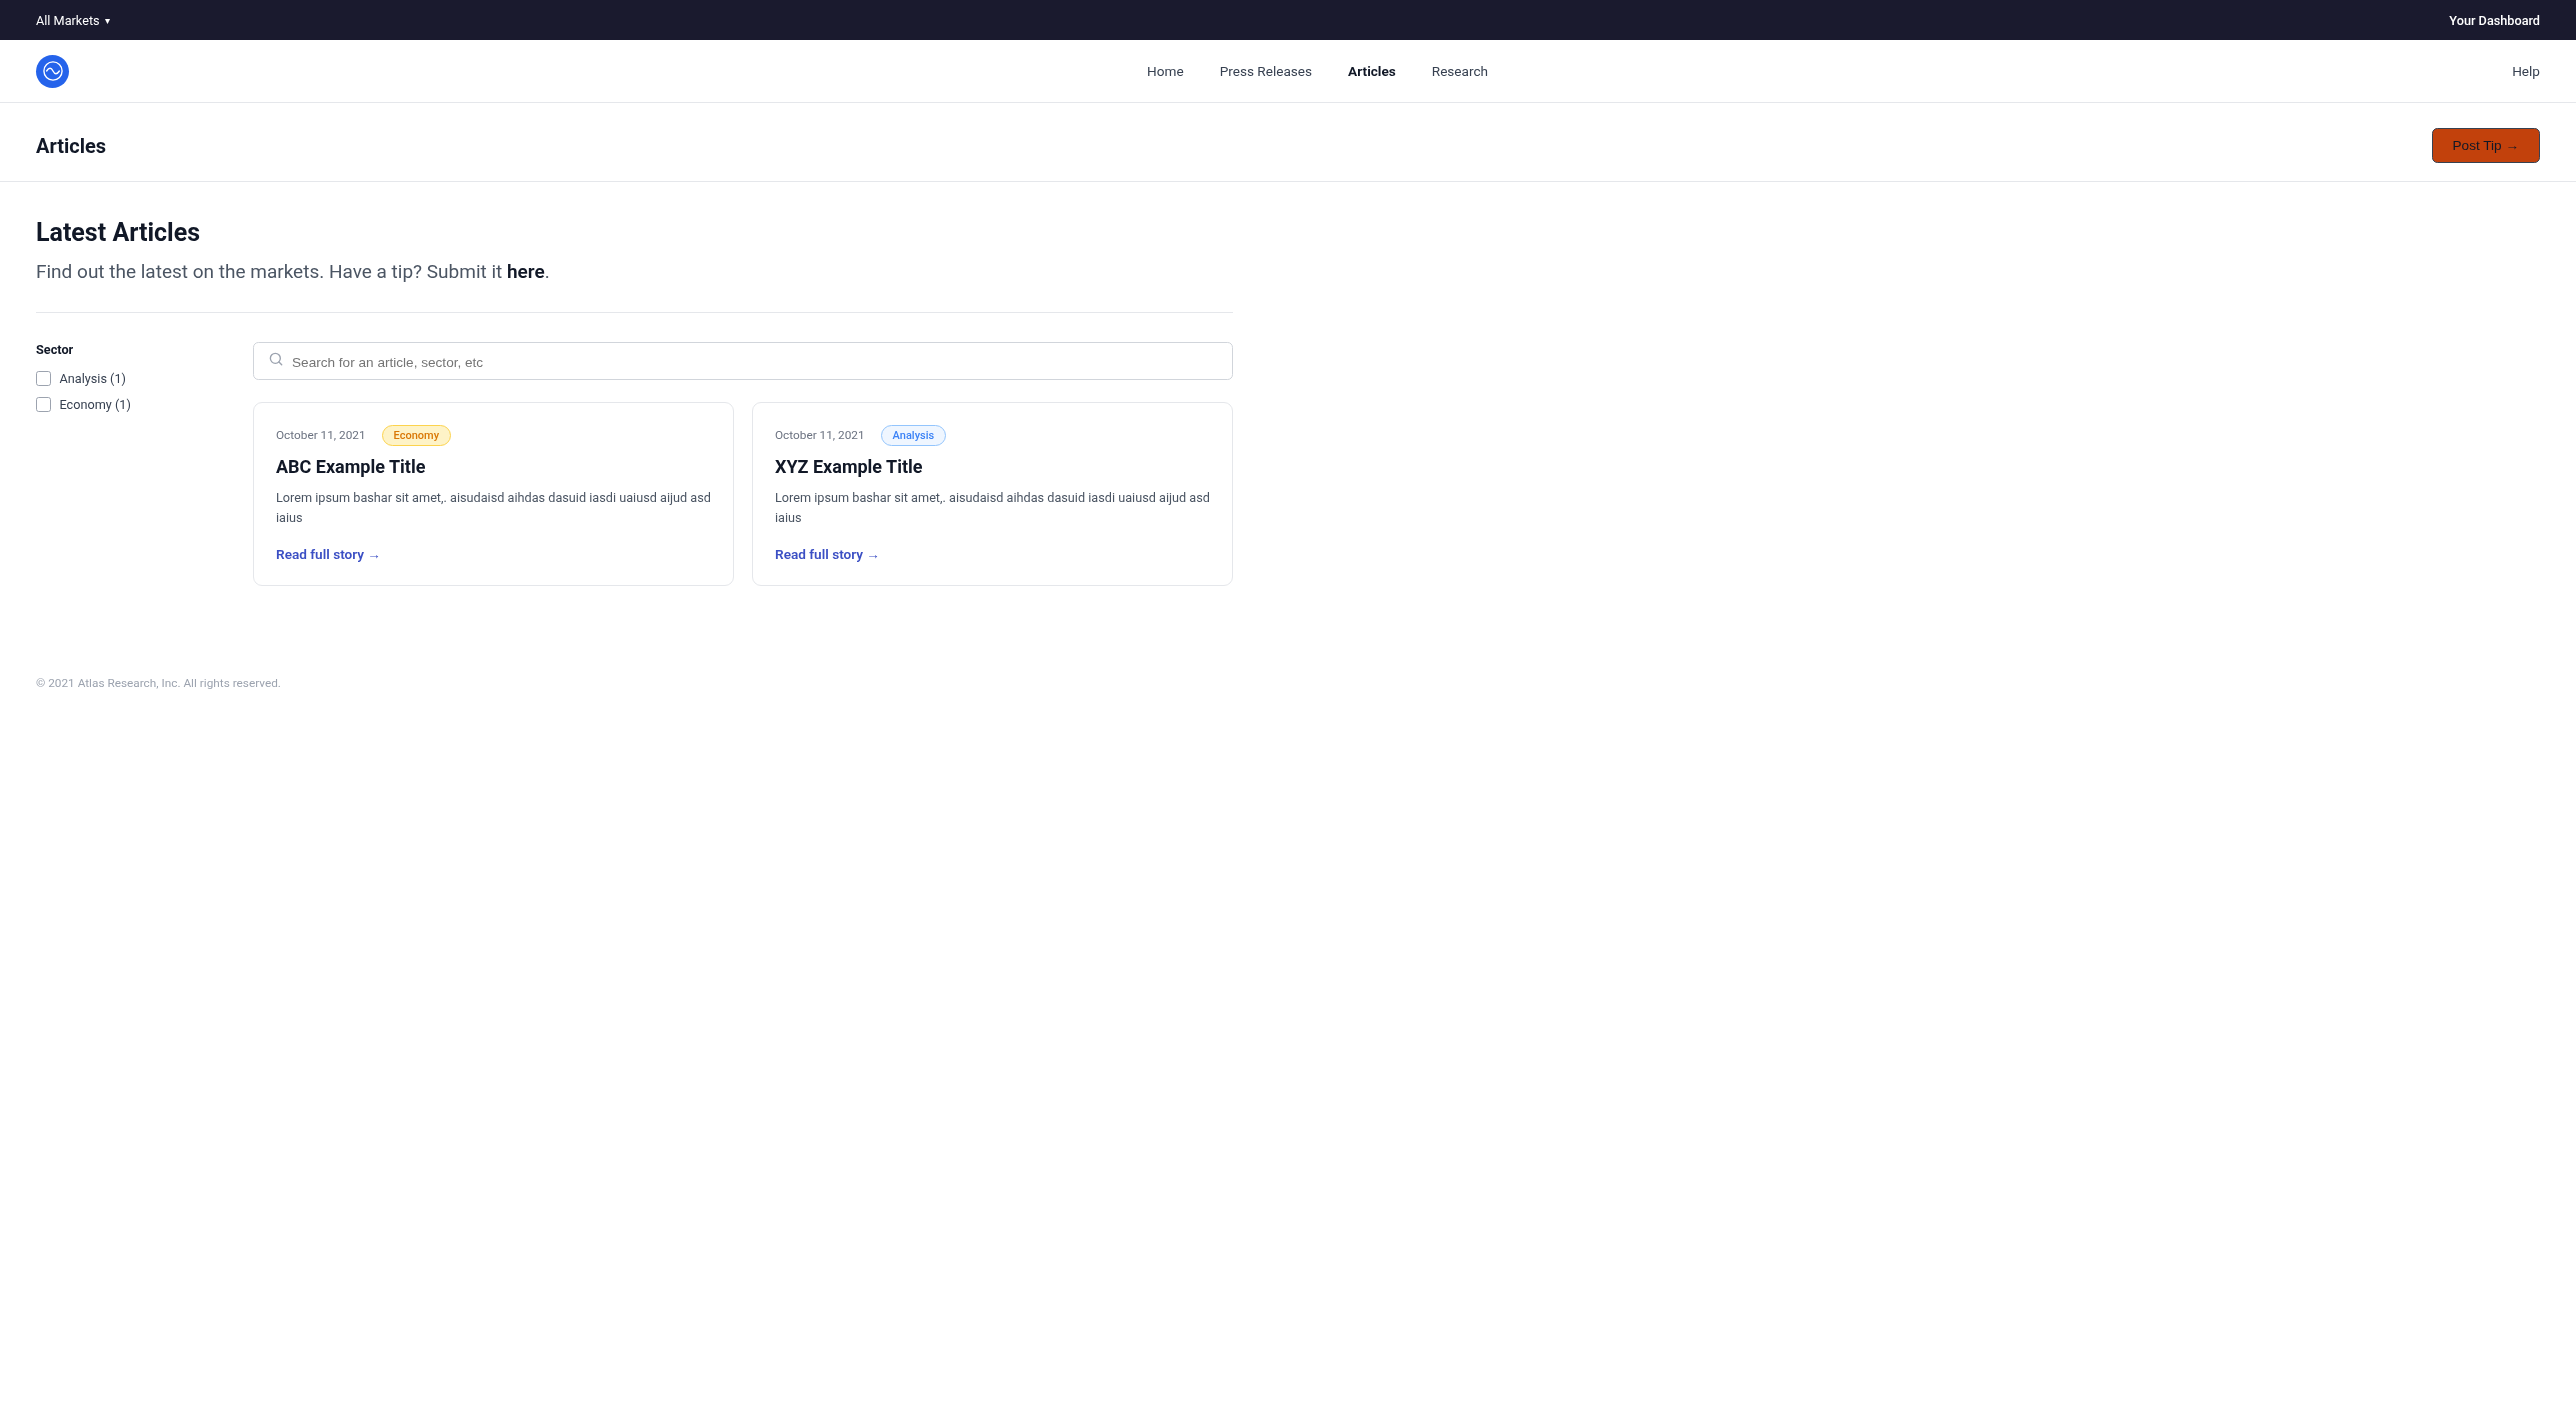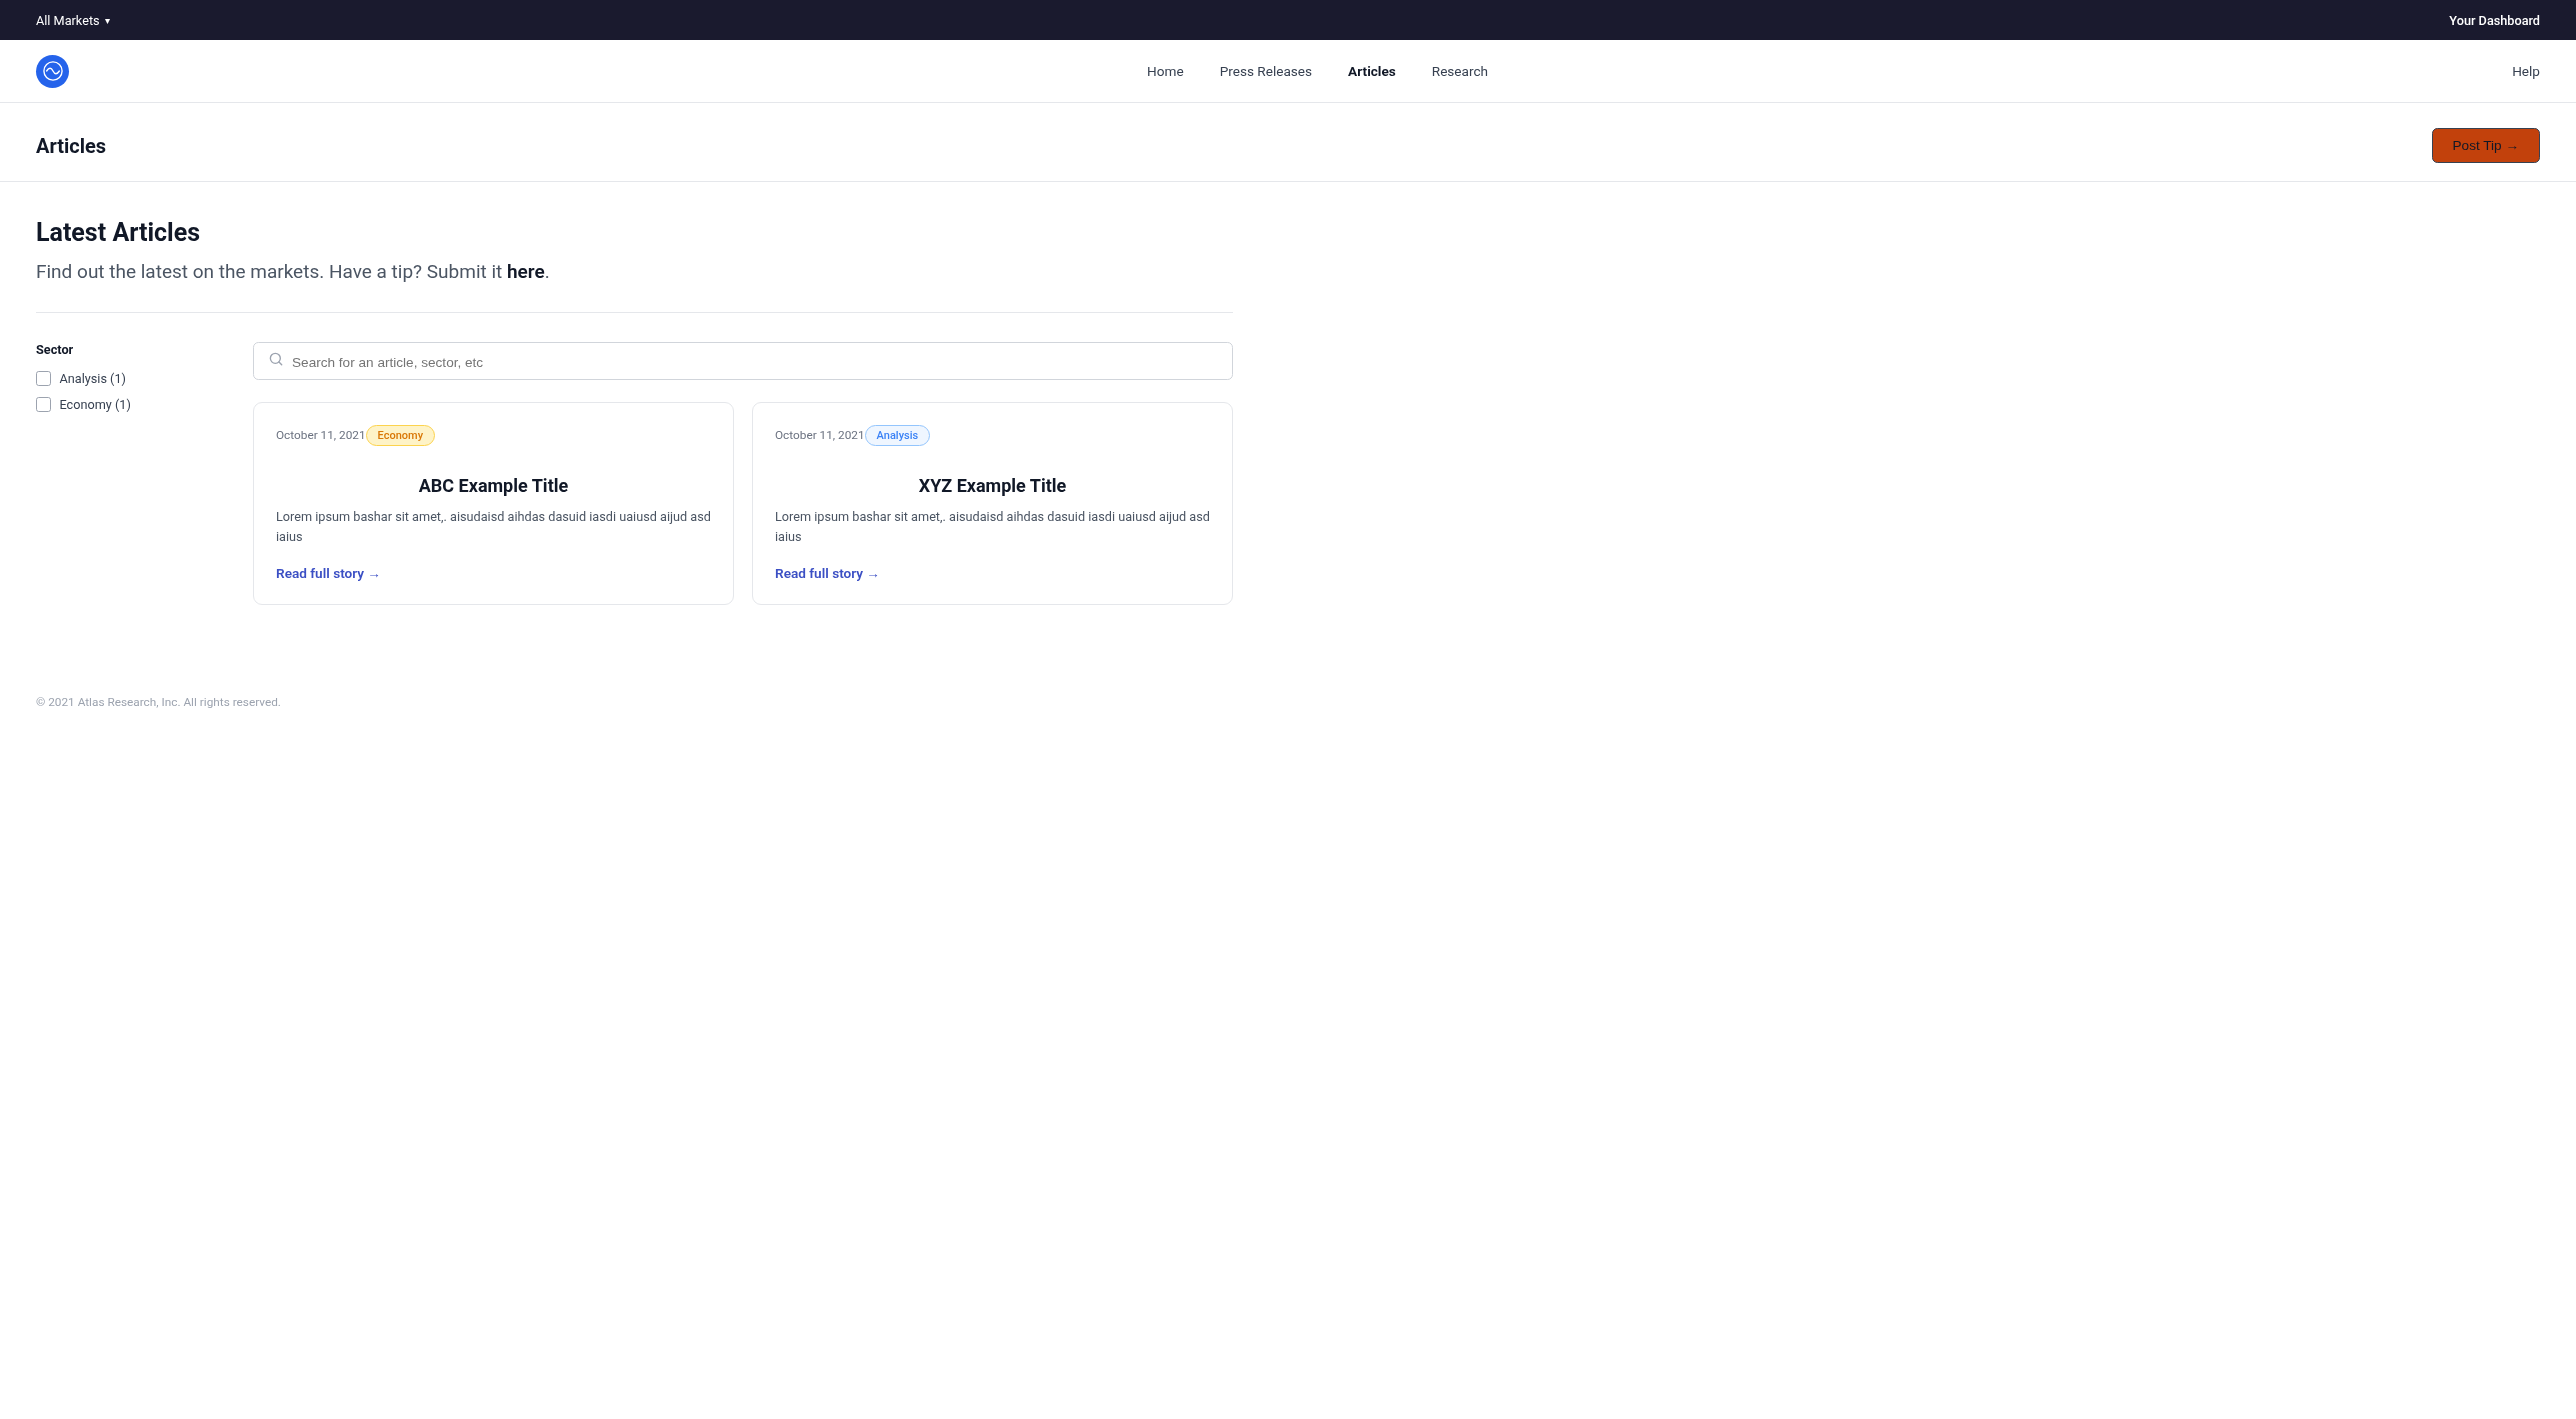--- a/index.html
+++ b/index.html
@@ -244,22 +244,22 @@
     .article-card {
       border: 1.4px solid #e5e7eb;
       border-radius: 9px;
       padding: 22px;
       background: #ffffff;
     }
 
     .card-meta {
       display: flex;
       align-items: center;
-      gap: 0;
-      margin-bottom: 29px;
+      gap: 16px;
+      margin-bottom: 10px;
     }
 
     .card-date {
       font-size: 11.8px;
       color: #6b7280;
     }
 
     .badge {
       padding: 2.7px 11px;
       border-radius: 18px;
@@ -277,21 +277,20 @@
       background: #eff6ff;
       color: #3b82f6;
       border: 0.9px solid #93c5fd;
     }
 
     .card-title {
       font-size: 18px;
       font-weight: 700;
       color: #111827;
       margin-bottom: 11px;
-      text-align: center;
     }
 
     .card-excerpt {
       font-size: 12.7px;
       color: #4b5563;
       line-height: 1.6;
       margin-bottom: 18px;
     }
 
     .read-full-story {

